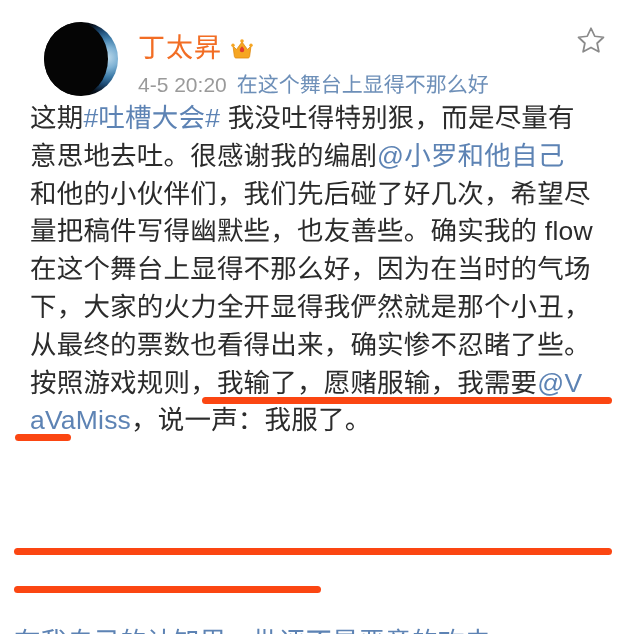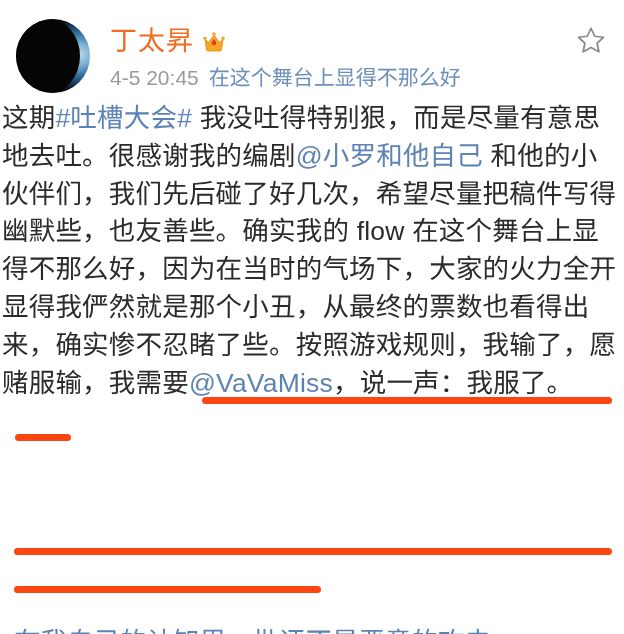--- a/index.html
+++ b/index.html
@@ -21,24 +21,25 @@
     width: 624px;
     height: 634px;
     background: #ffffff;
     box-sizing: border-box;
   }
 
   
   .header {
     position: relative;
     height: 96px;
-    padding: 14px 16px 0 16px;
+    padding: 14px 16px 0 24px;
     box-sizing: border-box;
     display: flex;
-    align-items: center;
+    align-items: flex-end;
+    margin-left: 20px;
   }
 
   .avatar {
     width: 74px;
     height: 74px;
     border-radius: 50%;
     flex: 0 0 74px;
     margin-top: 2px;
     background:
       radial-gradient(circle at 86% 48%, #bcd9ea 0%, #7fb2d4 14%, #3d7ba8 26%, #1d4b74 36%, #08111d 48%, #000000 58%),
@@ -101,21 +102,21 @@
   .star-btn {
     position: absolute;
     right: 18px;
     top: 25px;
     width: 30px;
     height: 30px;
   }
 
   
   .body {
-    padding: 0 2px;
+    padding: 0 30px;
     box-sizing: border-box;
   }
 
   .para {
     font-size: 26.5px;
     line-height: 37.8px;
     color: #2b2b2b;
     letter-spacing: 0.2px;
     word-break: break-all;
     margin: 0;
@@ -164,21 +165,21 @@
             <path d="M3 9 L6.5 12.5 L12 5 L17.5 12.5 L21 9 L19.6 19.5 C19.5 20.4 18.8 21 17.9 21 L6.1 21 C5.2 21 4.5 20.4 4.4 19.5 Z" fill="#F6A623" stroke="#E08A10" stroke-width="0.8" stroke-linejoin="round"></path>
             <path d="M12 9.2 C13.1 10.4 14.2 11.6 14.2 12.9 C14.2 14.2 13.2 15.2 12 15.2 C10.8 15.2 9.8 14.2 9.8 12.9 C9.8 11.6 10.9 10.4 12 9.2 Z" fill="#E23B2E"></path>
             <circle cx="3" cy="8.2" r="1.7" fill="#F6A623"></circle>
             <circle cx="21" cy="8.2" r="1.7" fill="#F6A623"></circle>
             <circle cx="12" cy="4" r="1.8" fill="#F6A623"></circle>
           </svg>
         </span>
       </div>
 
       <div class="meta-row">
-        <span class="meta-date">4-5 20:45</span><span class="meta-source">在这个舞台上显得不那么好</span>
+        <span class="meta-date">4-5 20:20</span><span class="meta-source">在这个舞台上显得不那么好</span>
       </div>
     </div>
 
     <div class="star-btn">
       <svg viewBox="0 0 24 24" width="30" height="30" aria-hidden="true">
         <path d="M12 2.6 L15 9 L22 9.8 L16.9 14.6 L18.3 21.4 L12 18 L5.7 21.4 L7.1 14.6 L2 9.8 L9 9 Z" fill="none" stroke="#8a8a8a" stroke-width="1.4" stroke-linejoin="round"></path>
       </svg>
     </div>
   </div>
 

